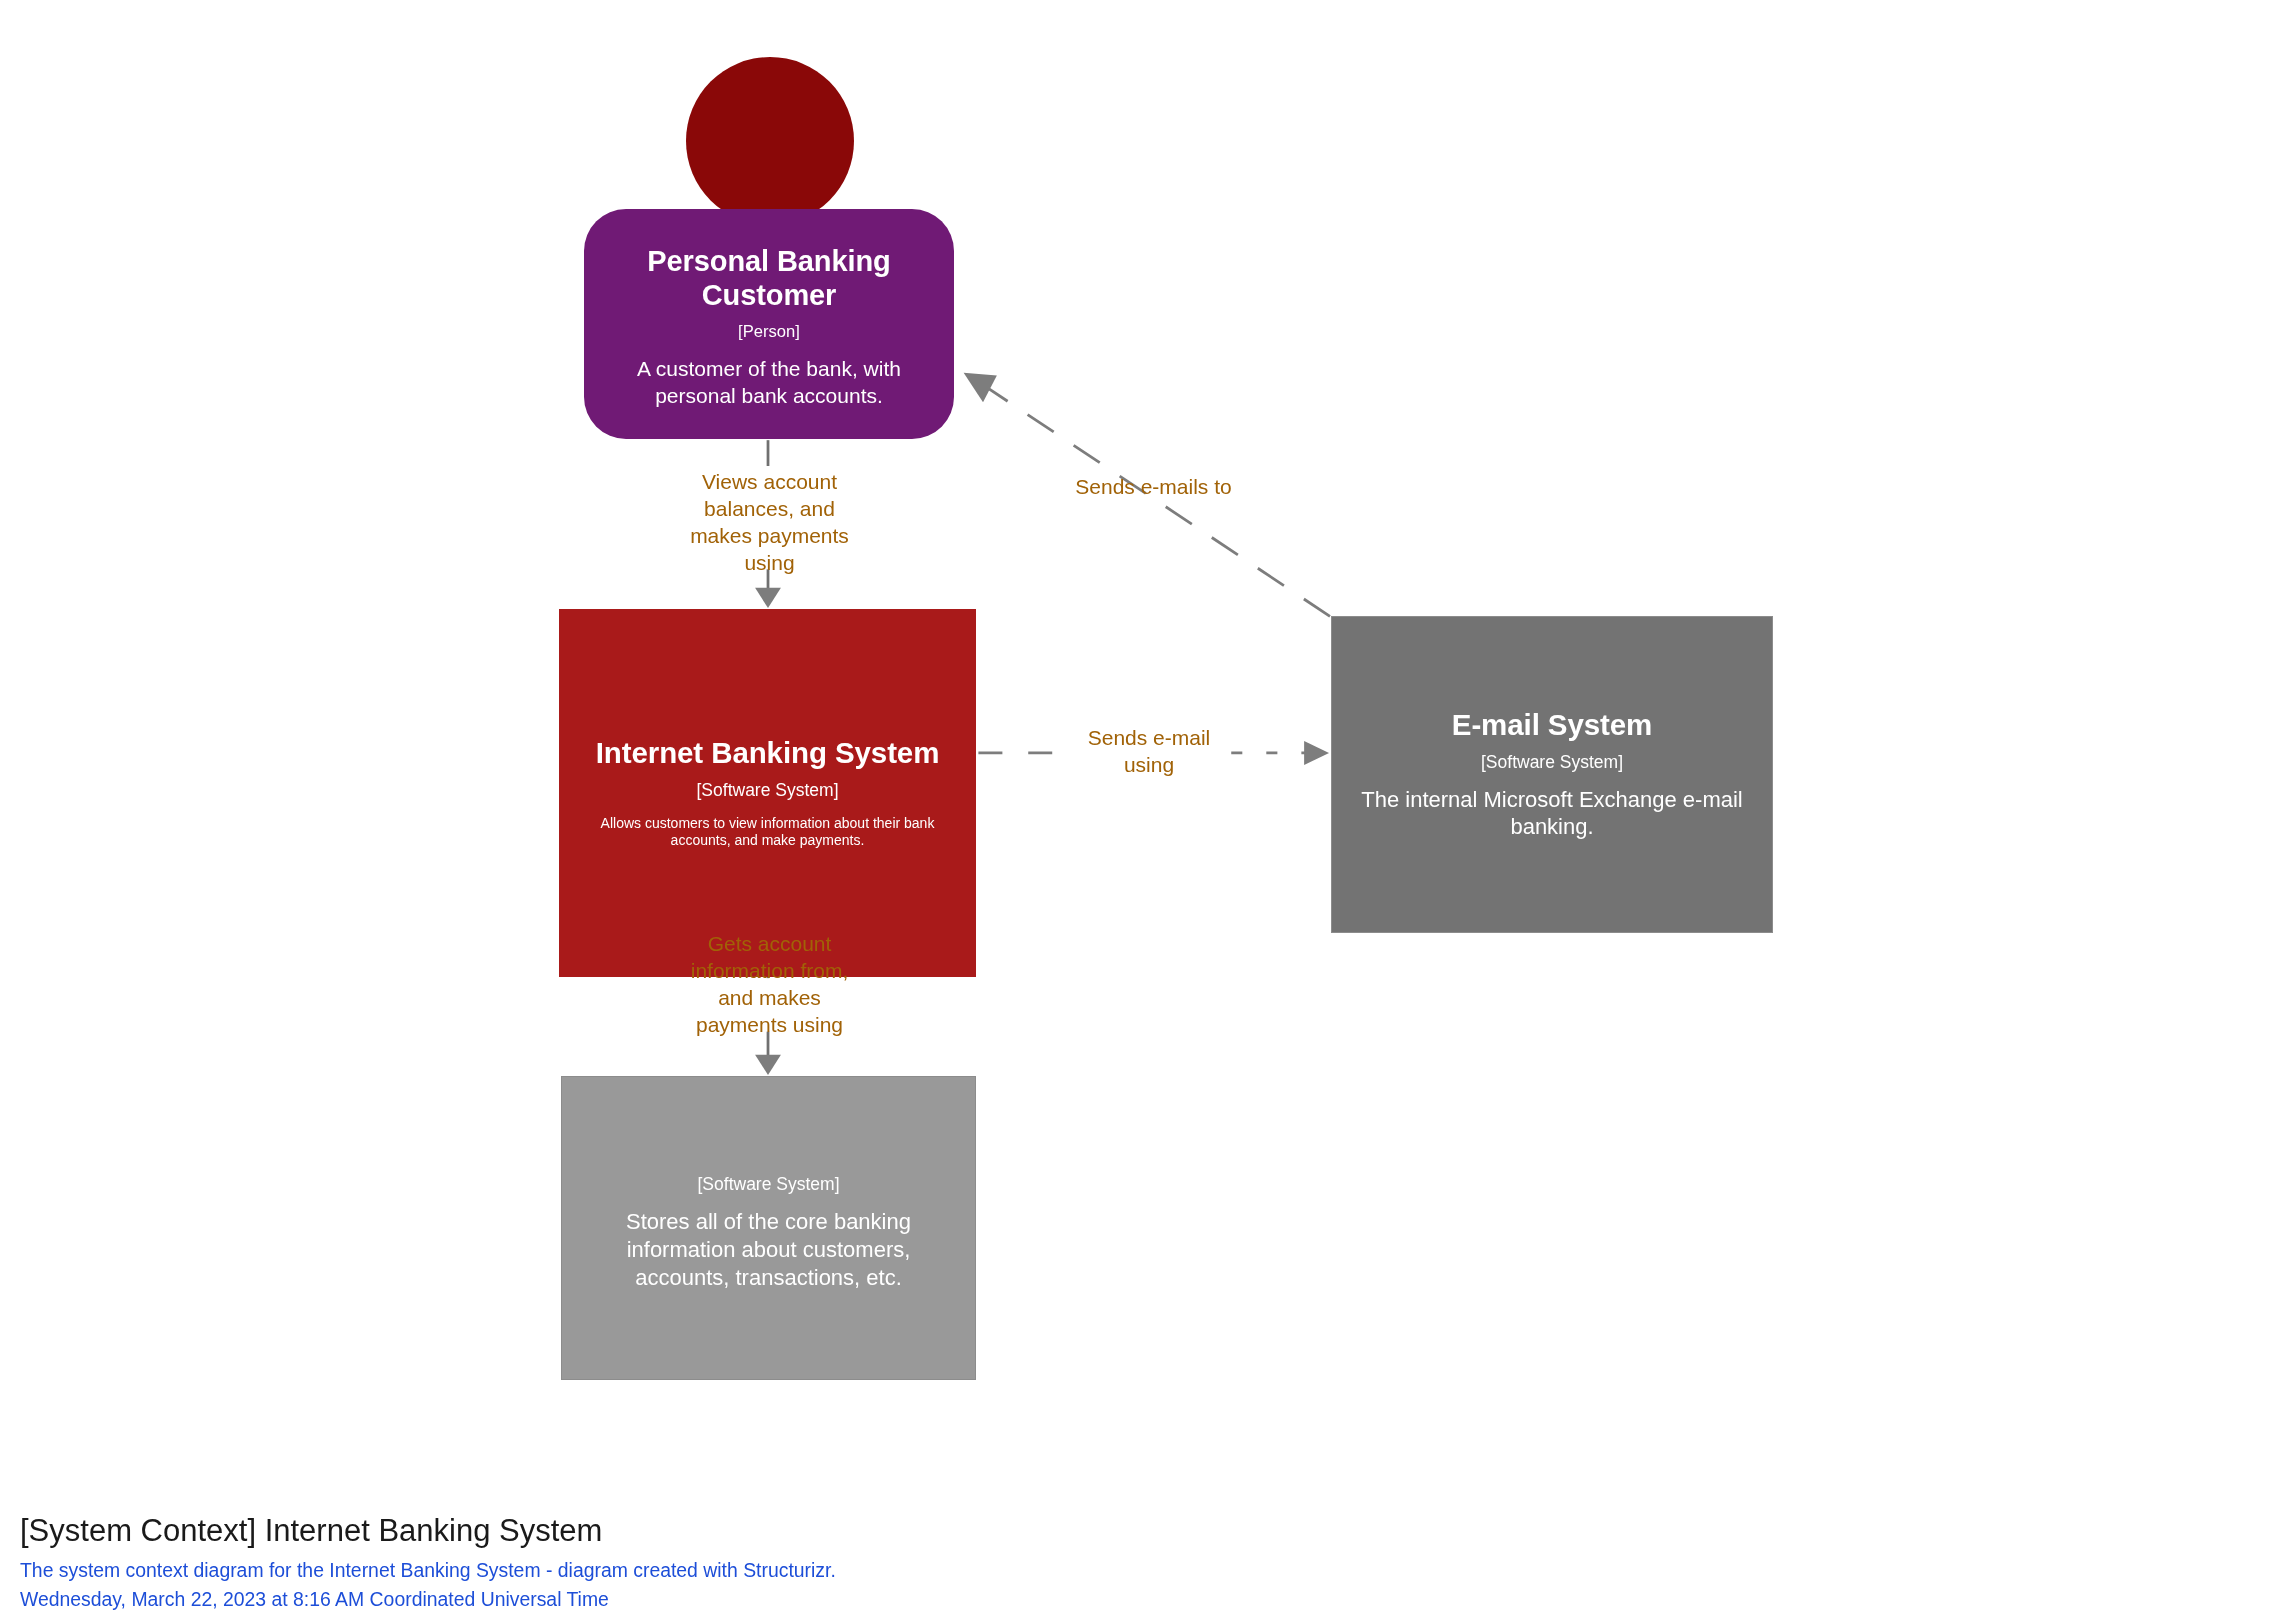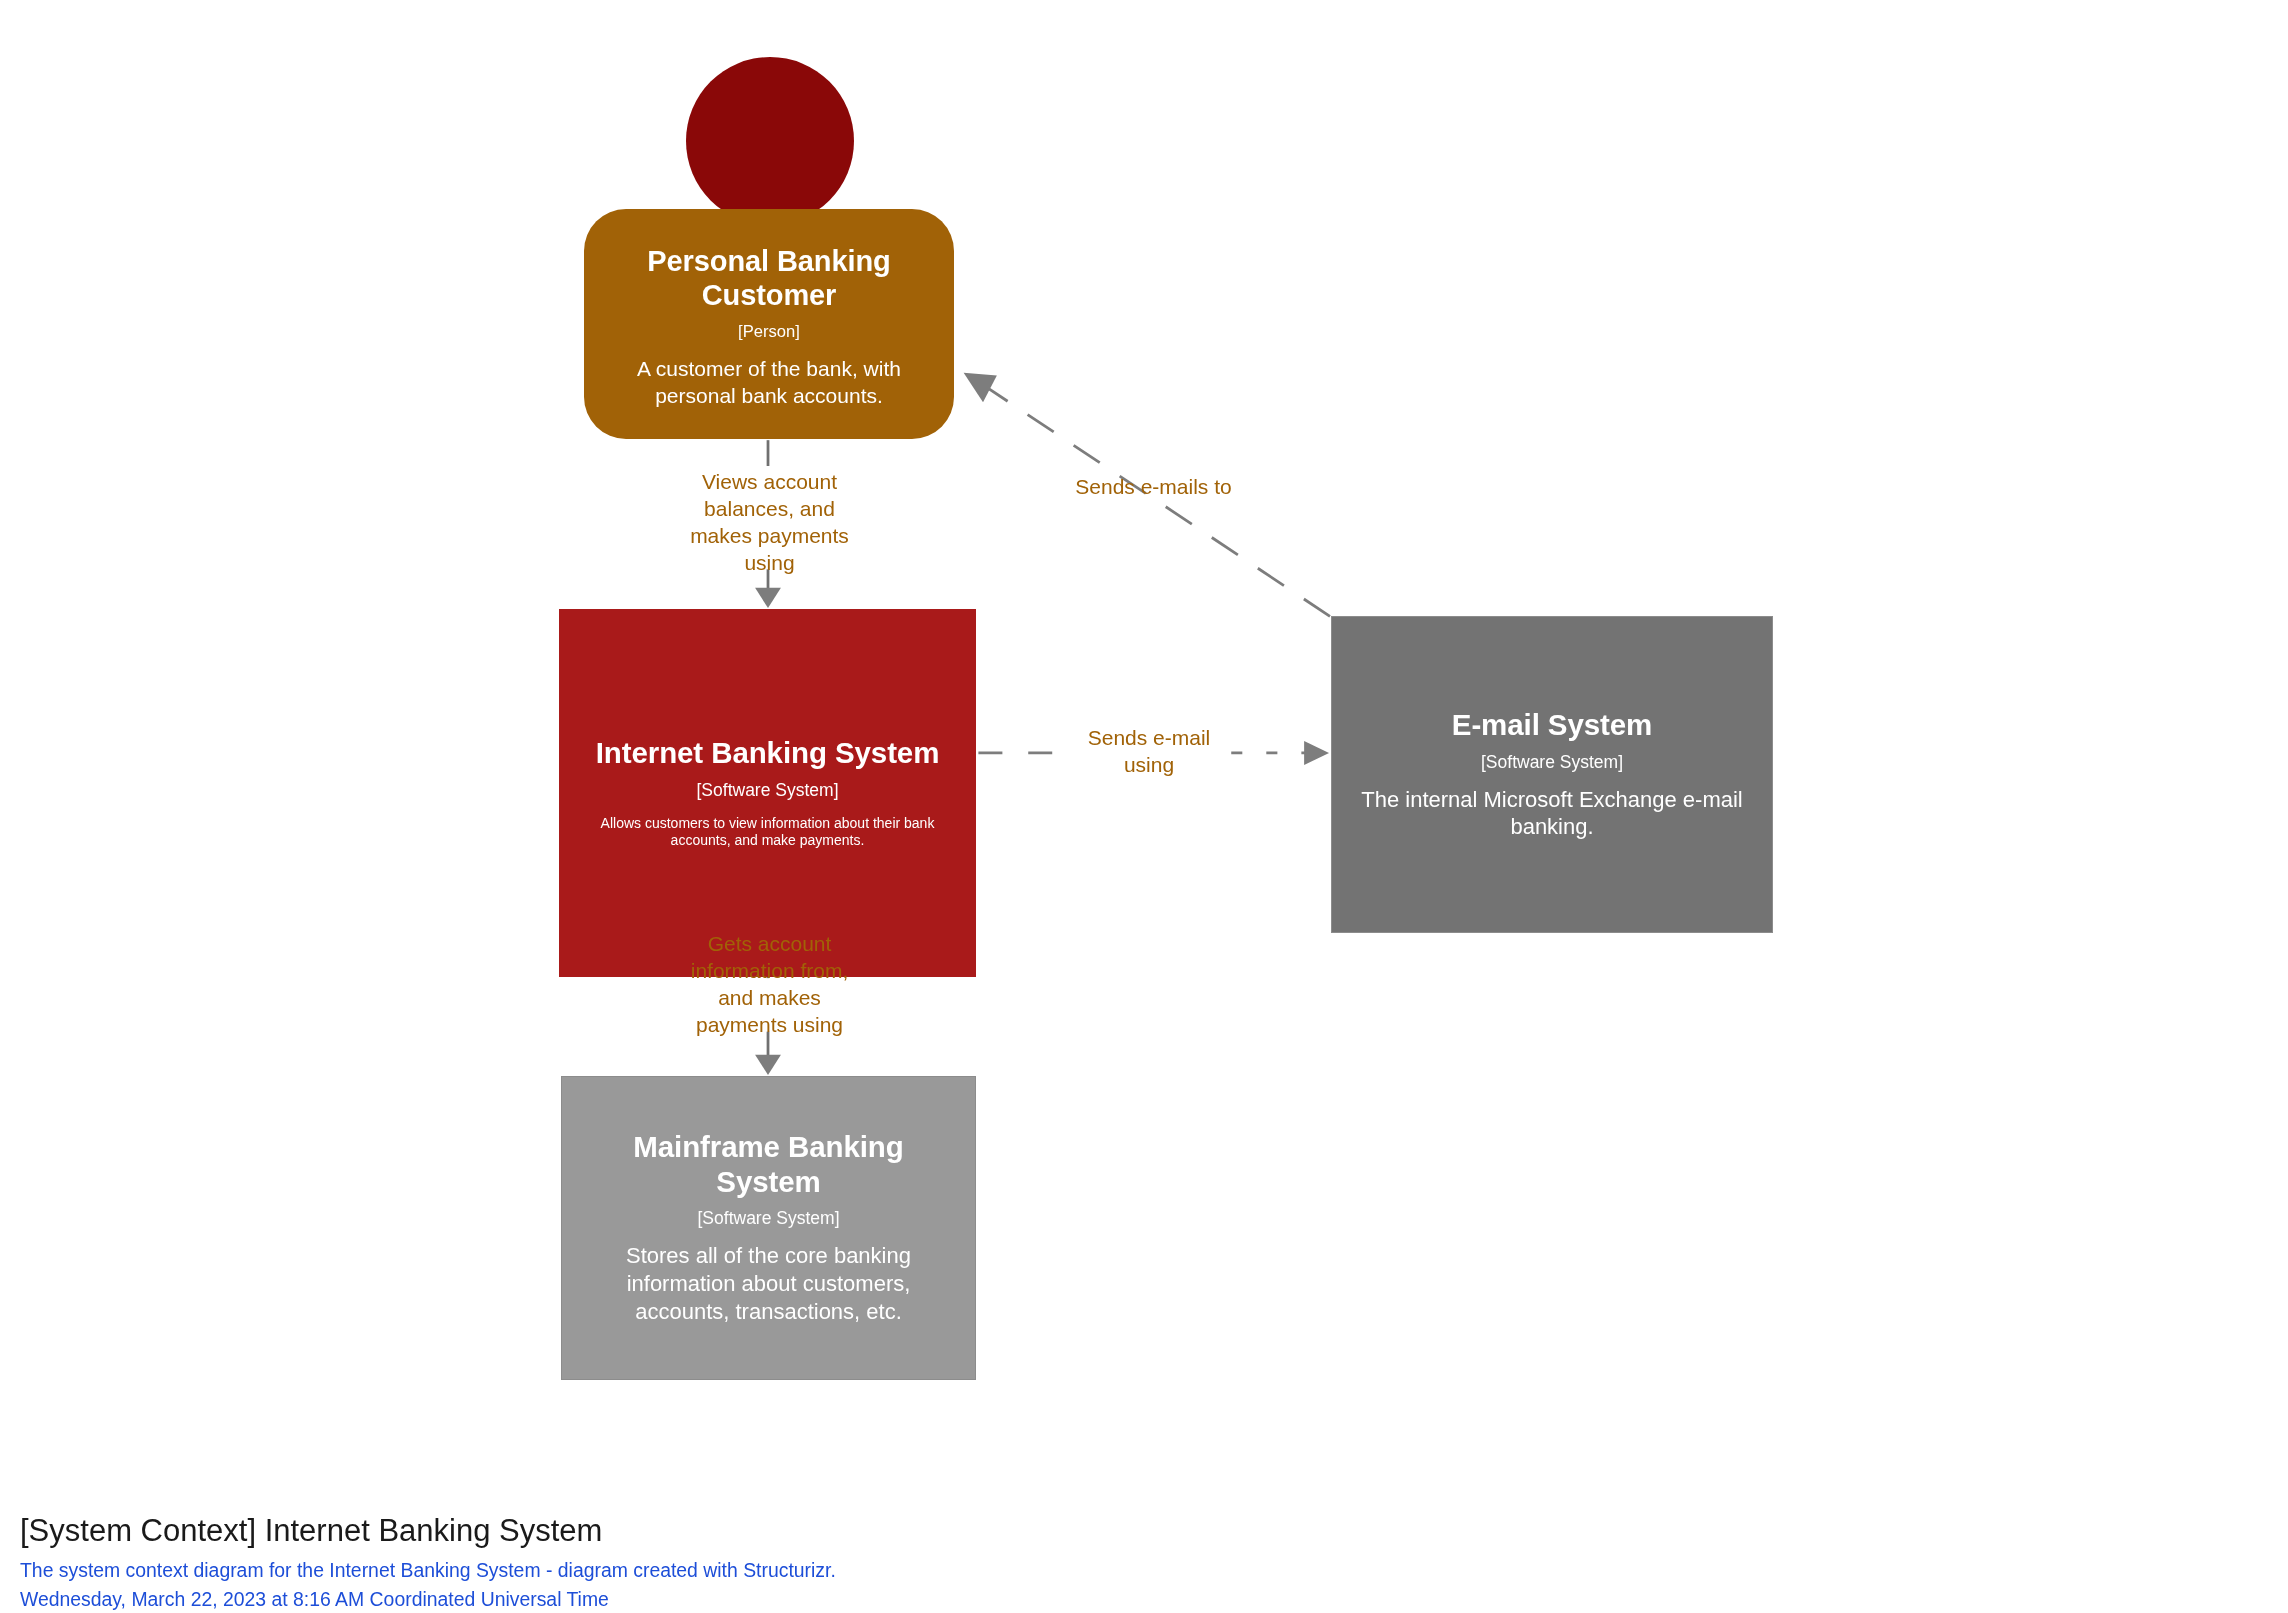--- a/index.html
+++ b/index.html
@@ -63,21 +63,21 @@
     line-height: 1.27;
     margin-top: 14px;
   }
 
   
   #person-customer {
     left: 584px;
     top: 209px;
     width: 370px;
     height: 230px;
-    background: #a16207;
+    background: #701a75;
     border-radius: 42px;
     padding-top: 14.8px;
   }
   #person-customer .node-name { font-size: 29px; }
   #person-customer .node-type { font-size: 16.6px; margin-top: 9.2px; }
   #person-customer .node-desc { font-size: 21px; margin-top: 14.8px; }
 
   #person-head {
     position: absolute;
     left: 686px;
@@ -224,21 +224,20 @@
     <div class="node-desc">Allows customers to view information about their bank accounts, and make payments.</div>
   </div>
 
   <div class="node" id="system-email">
     <div class="node-name">E-mail System</div>
     <div class="node-type">[Software System]</div>
     <div class="node-desc">The internal Microsoft Exchange e-mail banking.</div>
   </div>
 
   <div class="node" id="system-mainframe">
-    <div class="node-name">Mainframe Banking System</div>
     <div class="node-type">[Software System]</div>
     <div class="node-desc">Stores all of the core banking information about customers, accounts, transactions, etc.</div>
   </div>
 
   <div class="rel-label" id="rel-label-customer-to-ibs">Views account
 balances, and
 makes payments
 using</div>
 
   <div class="rel-label" id="rel-label-ibs-to-email">Sends e-mail

